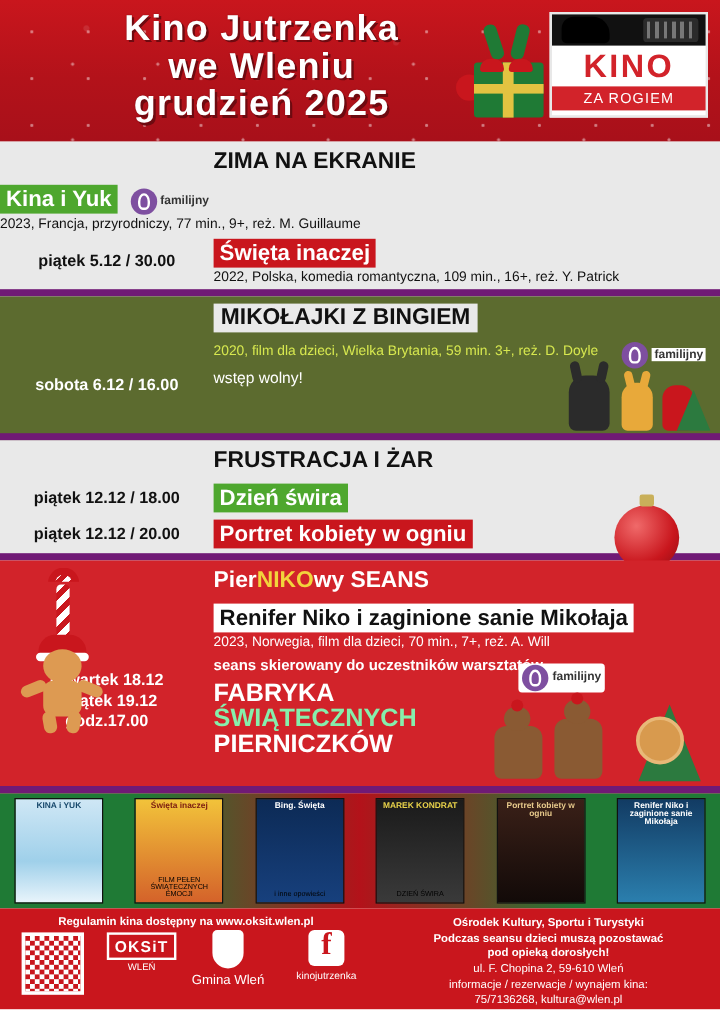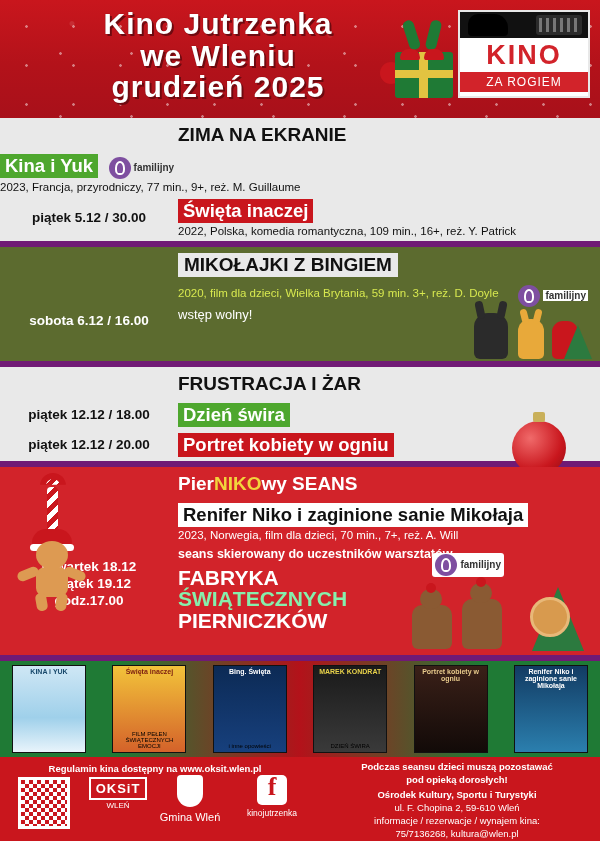--- a/index.html
+++ b/index.html
@@ -384,23 +384,23 @@
       <div class="wlen">
         <div class="shield"></div>
         <div class="cap">Gmina Wleń</div>
       </div>
       <div class="fb">
         <div class="sq"></div>
         <div class="cap">kinojutrzenka</div>
       </div>
     </div>
     <div class="footer-right">
+      <div class="b" style="margin-top:3px;">Ośrodek Kultury, Sportu i Turystyki</div>
       <div class="b" style="white-space:pre-line;">Podczas seansu dzieci muszą pozostawać
 pod opieką dorosłych!</div>
-      <div class="b" style="margin-top:3px;">Ośrodek Kultury, Sportu i Turystyki</div>
       <div>ul. F. Chopina 2, 59-610 Wleń</div>
       <div>informacje / rezerwacje / wynajem kina:</div>
       <div>75/7136268, kultura@wlen.pl</div>
 
     </div>
   </div>
 
 </div>
 
 </body></html>

